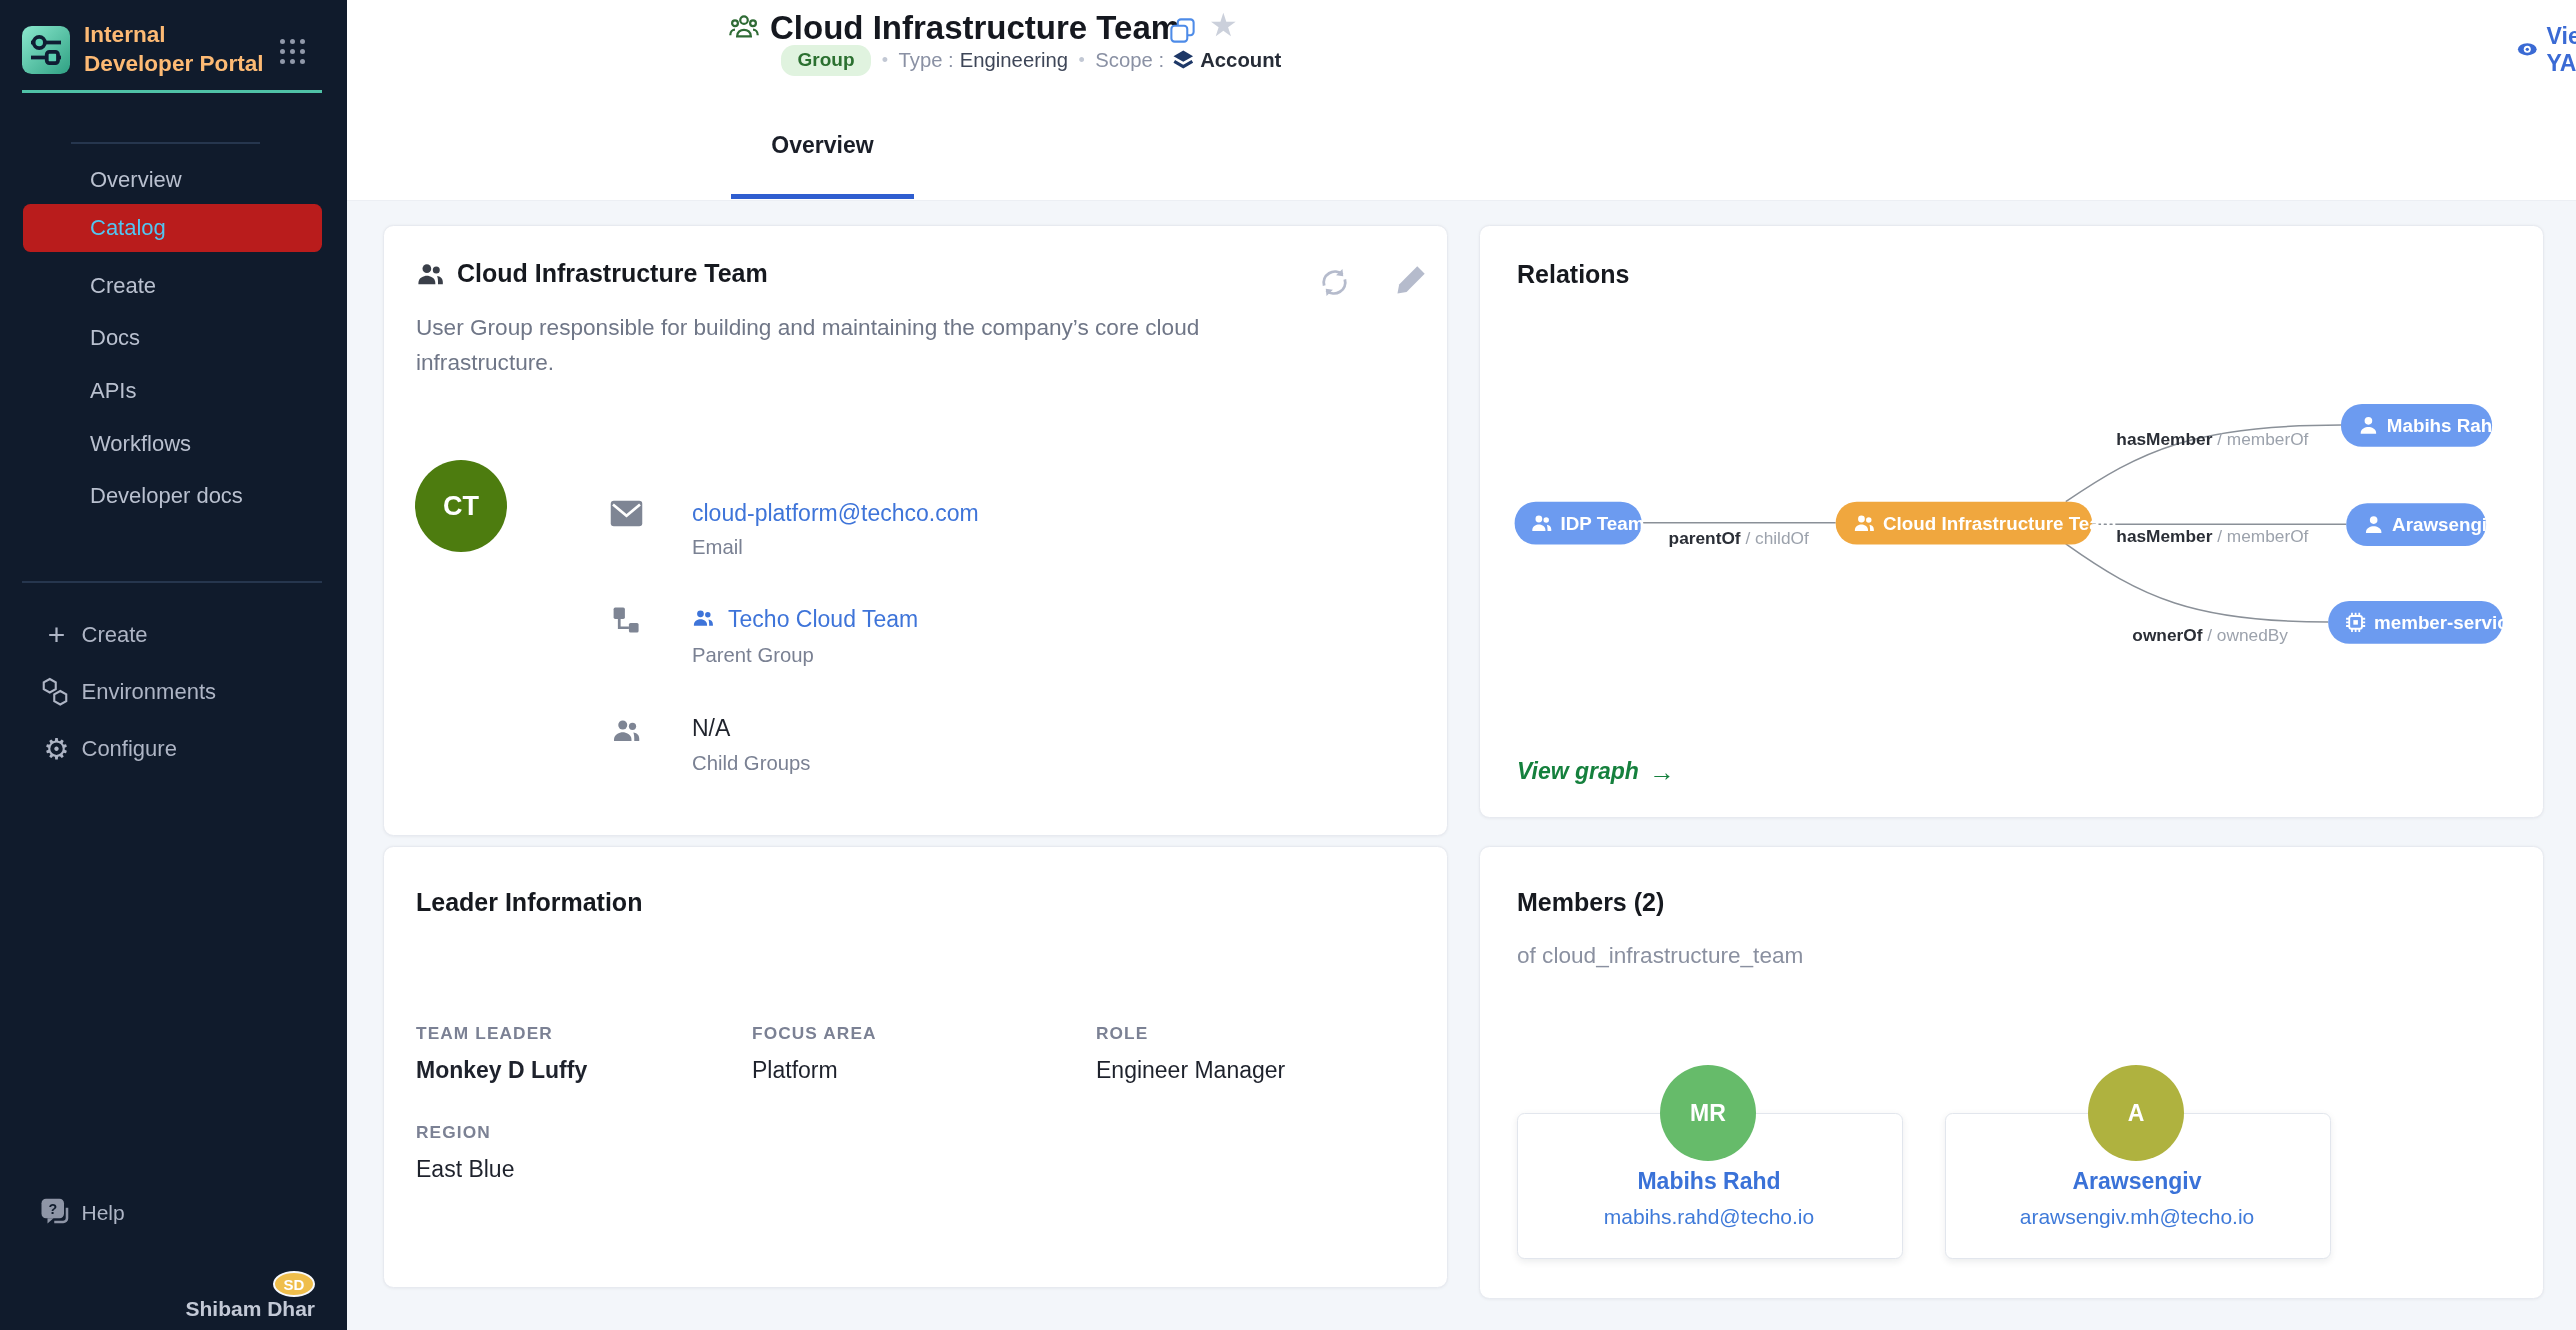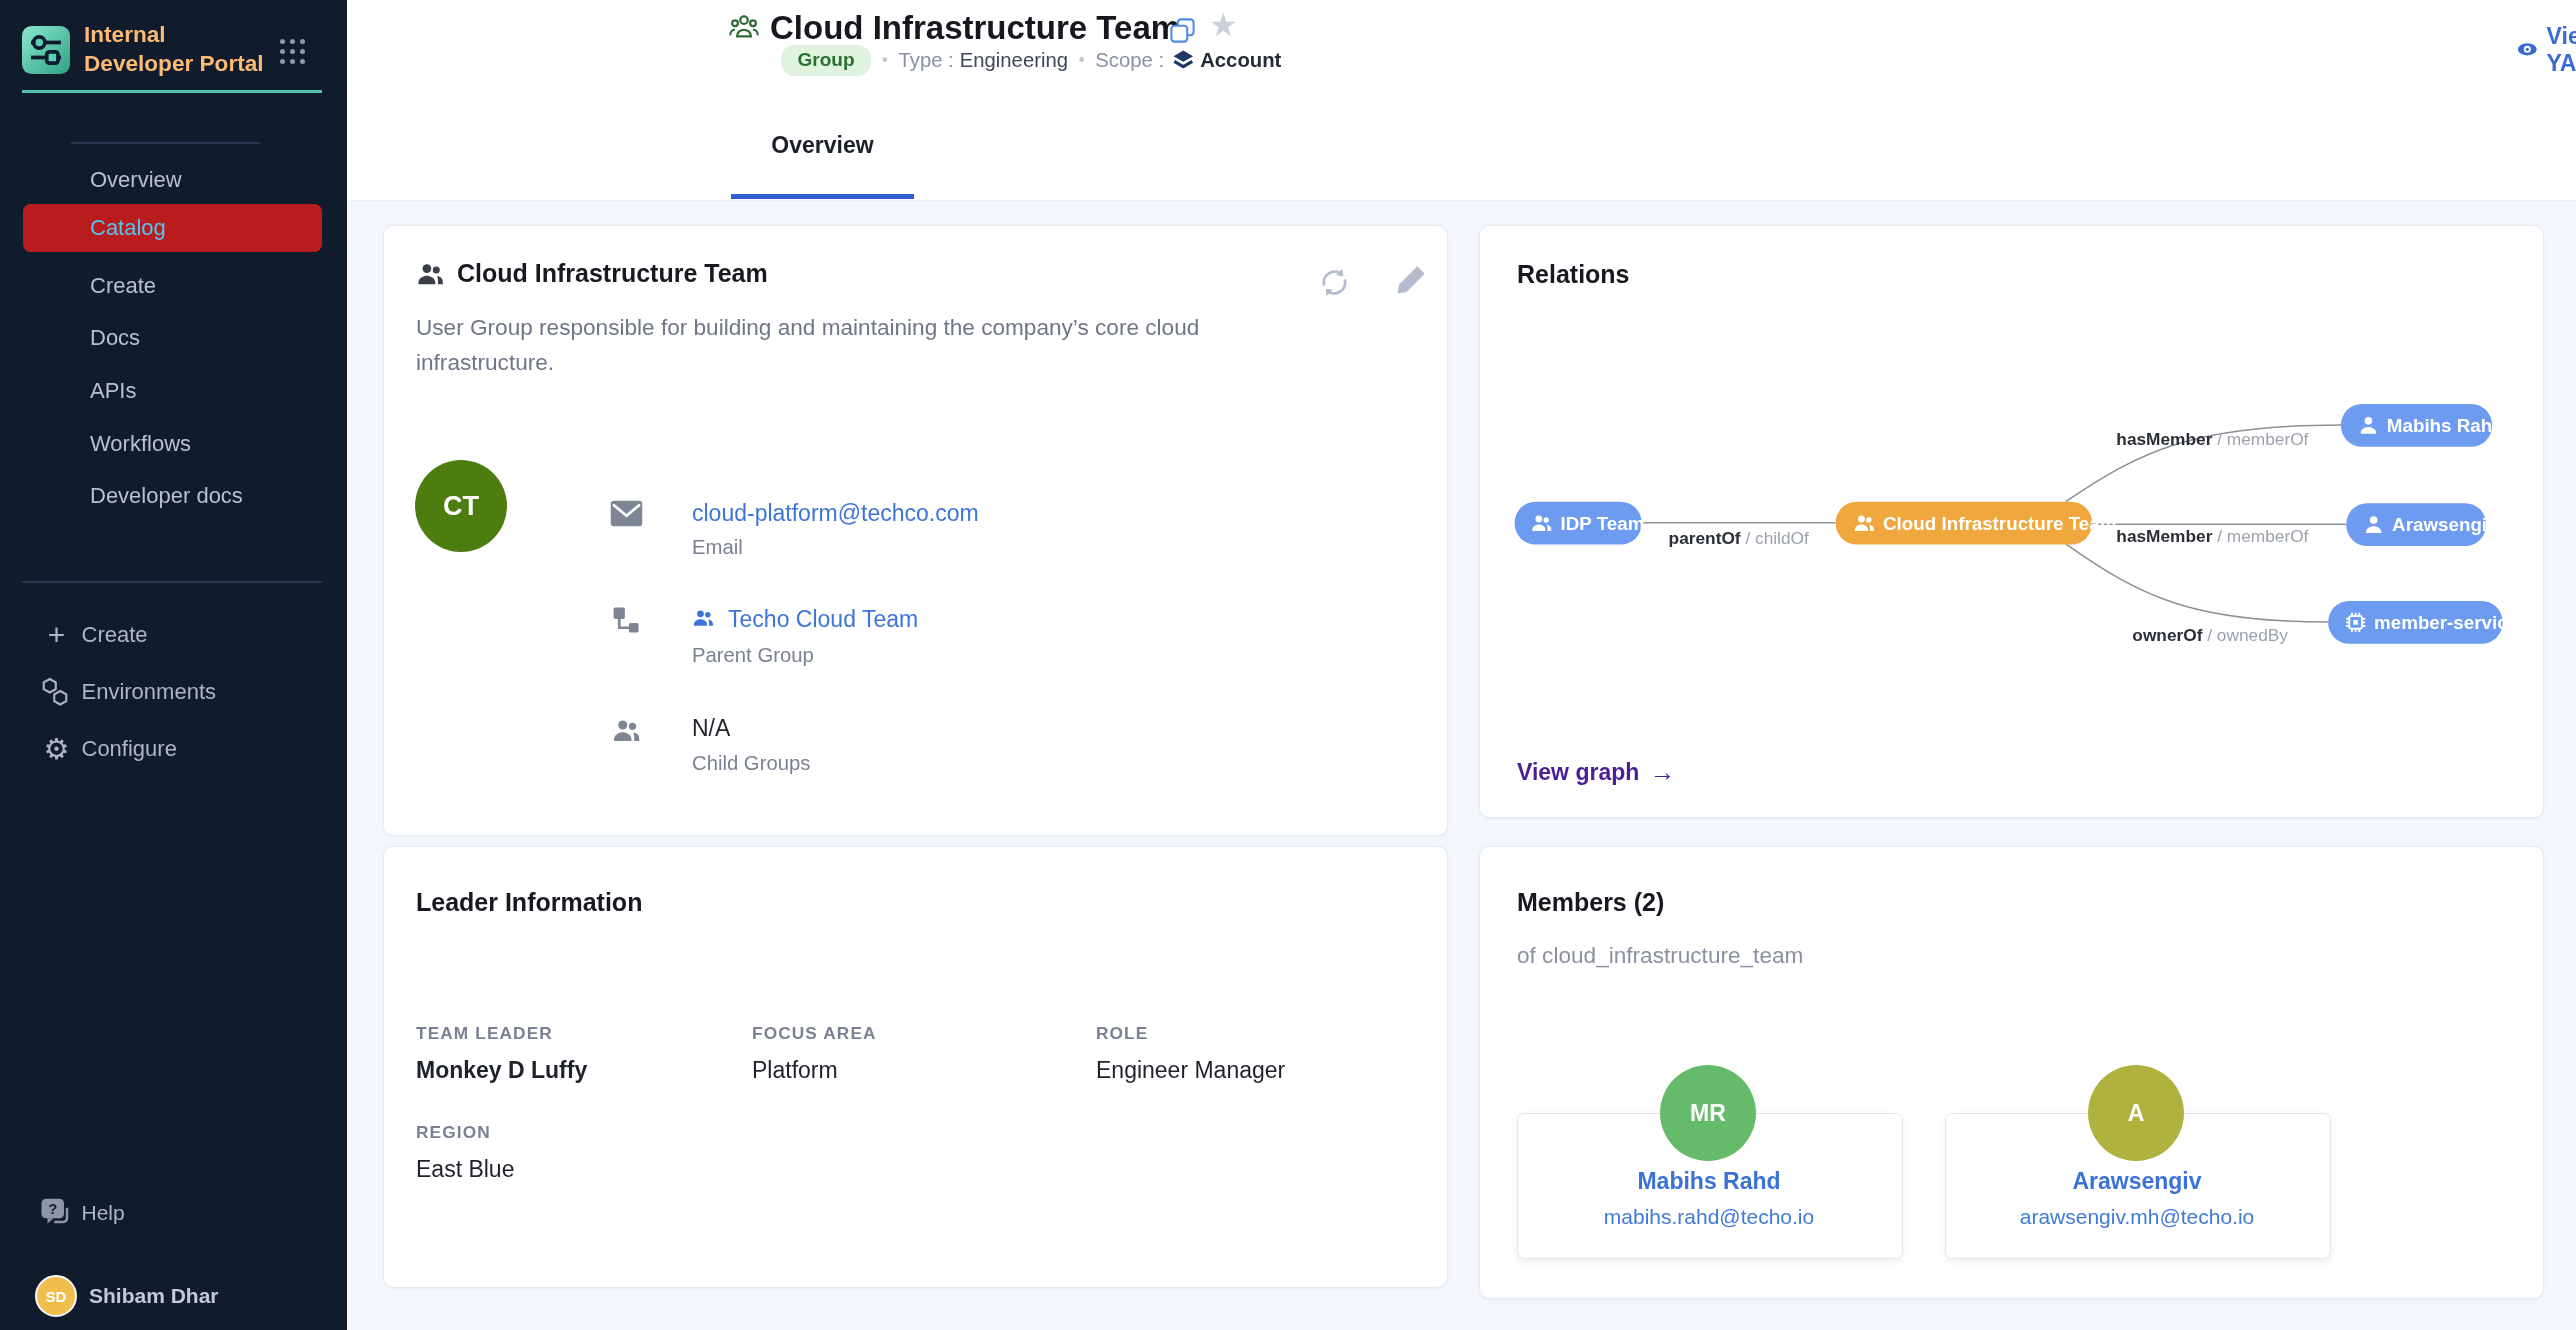--- a/index.html
+++ b/index.html
@@ -22,21 +22,21 @@
   .nav-item span{margin-left:67px;}
   .nav-item.active{background:#b91c1c;color:#52C5F2;}
   .side-action{left:0;width:347px;height:48px;display:flex;align-items:center;
                color:#AEB5C5;font-size:22px;cursor:pointer;}
   .side-action .ic{width:35px;margin-left:39px;display:flex;justify-content:center;
                    align-items:center;color:#AEB5C5;}
   .side-action .lbl{margin-left:7.5px;}
   .plus-char{font-size:30px;font-weight:400;line-height:30px;}
   .gear-char{font-size:29px;line-height:30px;}
   .help-row{top:1189px;}
-  .user-row{left:0;top:1271px;width:315px;height:50px;display:flex;align-items:center;cursor:pointer;}
+  .user-row{left:0;top:1271px;width:315px;height:50px;display:flex;align-items:flex-end;cursor:pointer;flex-direction:column;}
   .user-avatar{width:38px;height:38px;margin-left:35px;border-radius:50%;background:#EFBE4C;
                border:2.3px solid #F7F9FC;display:flex;align-items:center;justify-content:center;
                color:#fff;font-size:15px;font-weight:700;}
   .user-name{margin-left:12px;color:#C3C9D6;font-size:21px;font-weight:600;}
   
   .header{left:347px;top:0;width:2229px;height:92px;background:#fff;border-bottom:0.8px solid #E8EBF1;}
   .page-title{left:423px;top:9px;font-size:33px;font-weight:700;color:#15181F;}
   .title-icon{left:382px;top:12px;}
   .copy-icon{left:822px;top:16.6px;cursor:pointer;}
   .star-icon{left:862px;top:6px;color:#CBD0DB;font-size:32px;cursor:pointer;}
@@ -75,22 +75,22 @@
   .mini-people{display:inline-block;vertical-align:-3px;margin-right:7.5px;color:#3E74D9;}
   
   .rel-card{left:1479px;top:225px;width:1063px;height:591px;}
   .rel-title{left:1517px;top:260px;}
   .rel-svg{left:1479px;top:225px;}
   .node-label{fill:#FFFFFF;font-size:25px;font-weight:600;font-family:"Liberation Sans",sans-serif;}
   .edge{stroke:#8A9098;stroke-width:2;fill:none;}
   .edge-a{fill:#2A2E36;font-weight:700;}
   .edge-b{fill:#9CA2AC;font-weight:400;}
   .edge-label{font-size:23px;font-family:"Liberation Sans",sans-serif;}
-  .view-graph{left:1517px;top:758px;display:flex;align-items:center;cursor:pointer;
-              color:#4c1d95;font-size:23px;font-weight:700;}
+  .view-graph{left:1517px;top:758px;display:flex;align-items:flex-start;cursor:pointer;
+              color:#15803d;font-size:23px;font-weight:700;font-style:italic;}
   .view-graph .ar{margin-left:10.5px;font-size:25.6px;}
   
   .leader-card{left:383px;top:846px;width:1063px;height:440px;}
   .leader-title{left:416px;top:888px;}
   .fld-label{font-size:17.3px;font-weight:600;color:#7B8194;letter-spacing:1.1px;}
   .fld-value{font-size:23px;color:#1E222C;margin-top:13px;}
   .fld-value.bold{font-weight:700;}
   
   .mem-card{left:1479px;top:846px;width:1063px;height:451px;}
   .mem-title{left:1517px;top:888px;}

